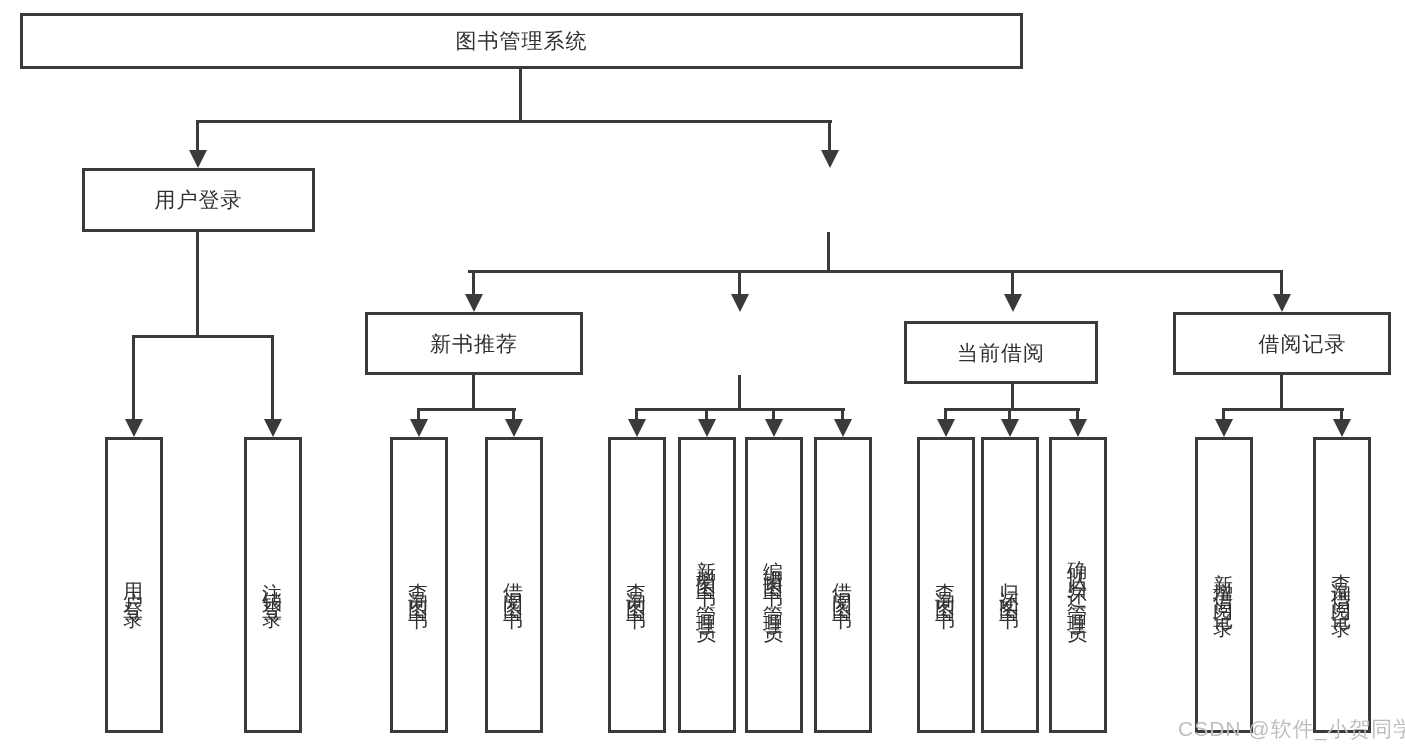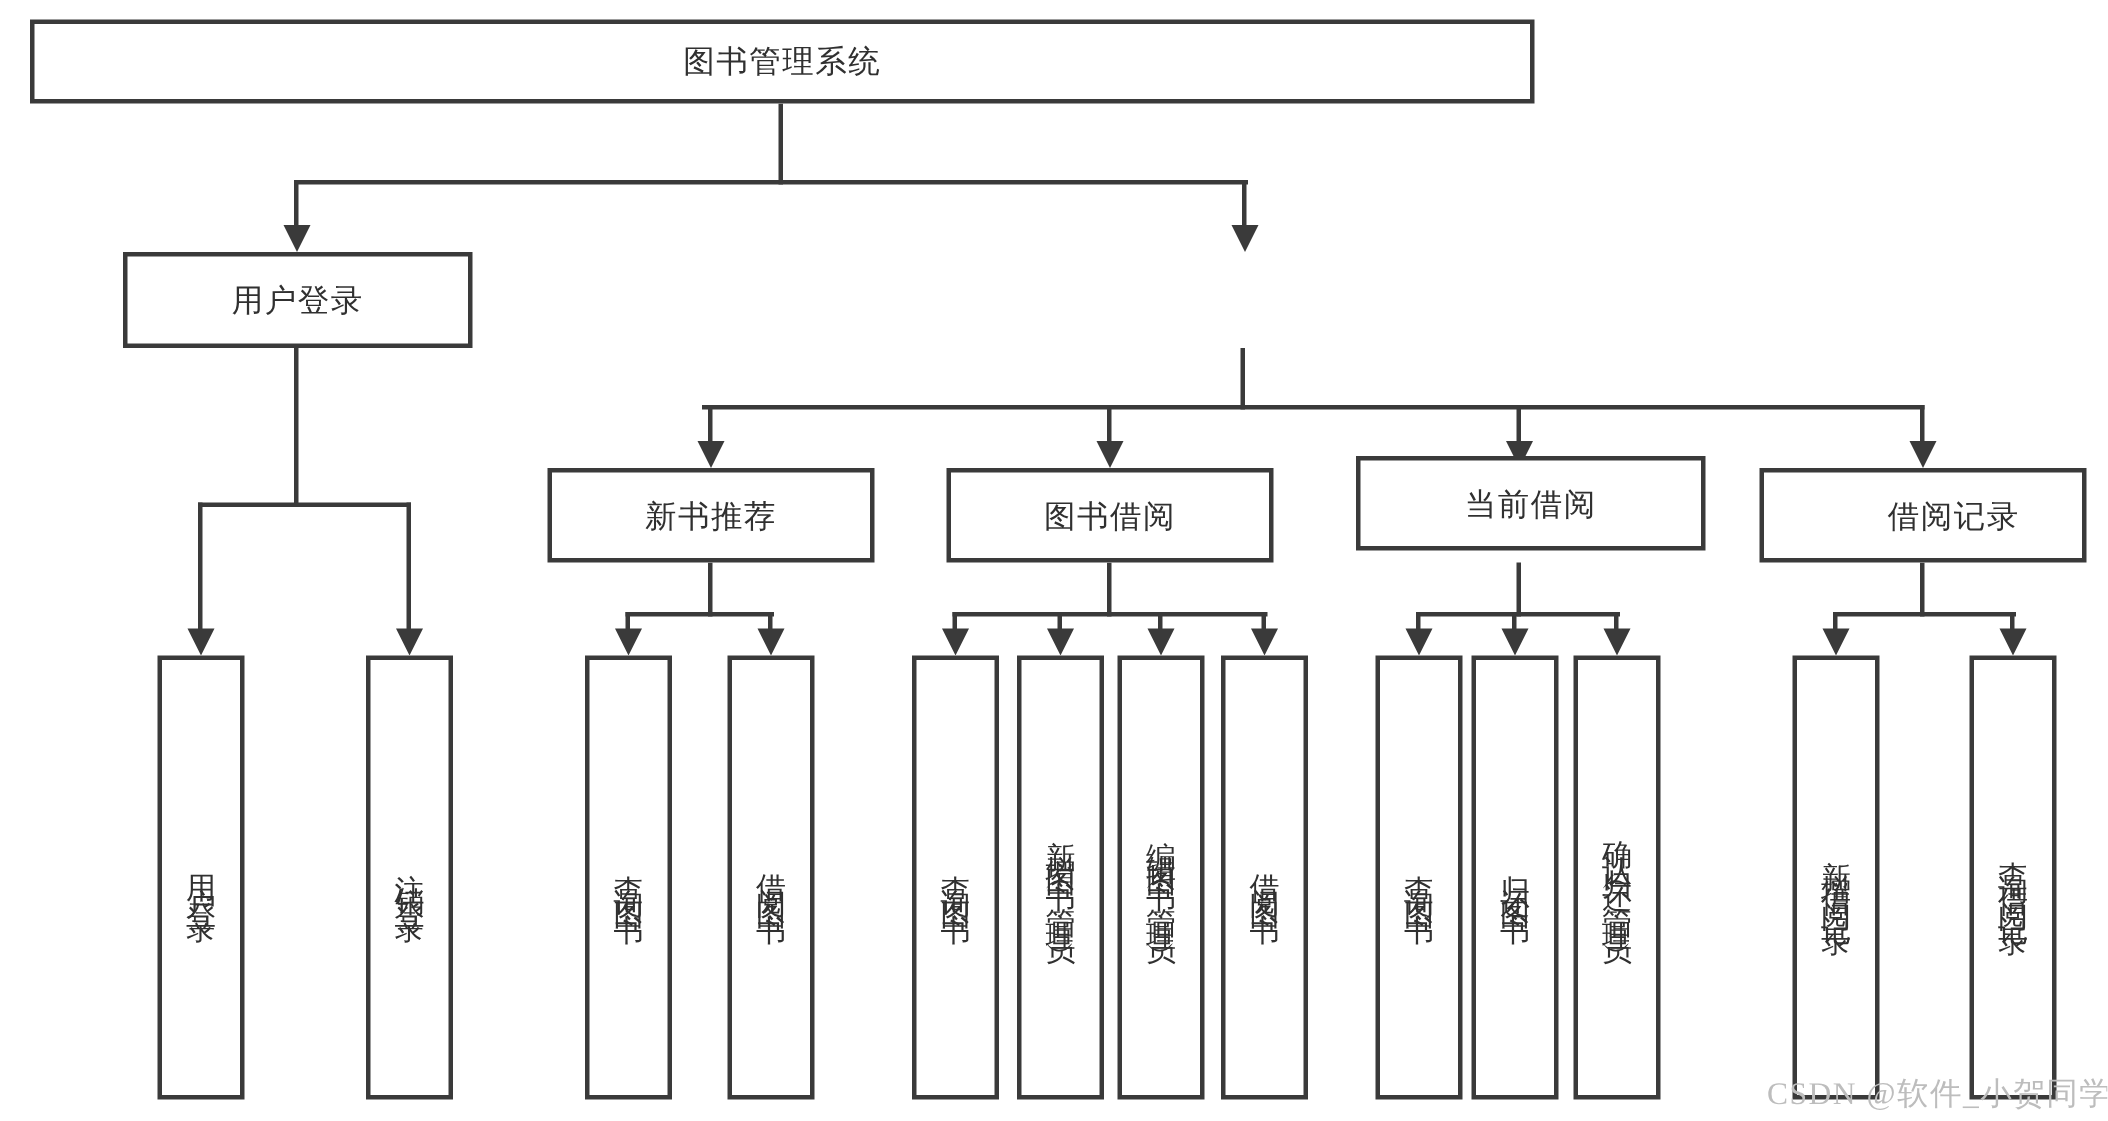--- a/index.html
+++ b/index.html
@@ -1,18 +1,18 @@
 <!DOCTYPE html>
 <html><head>
 <meta charset="utf-8">
 <style>
   html,body { margin:0; padding:0; background:#ffffff; }
   .stage {
     position:relative; width:1405px; height:747px; background:#ffffff;
-    font-family:Liberation Serif, serif; overflow:hidden;
+    font-family:Liberation Sans, sans-serif; overflow:hidden;
   }
   .box {
     position:absolute; box-sizing:border-box; background:#ffffff;
     border:3px solid #3a3a3a; color:#303030;
     display:flex; align-items:center; justify-content:center;
   }
   .hbox { font-size:21px; letter-spacing:1px; white-space:nowrap; }
   .leaf { writing-mode:vertical-rl; font-size:20px; letter-spacing:9px; }
   .vl { position:absolute; width:3px; background:#3a3a3a; }
   .hl { position:absolute; height:3px; background:#3a3a3a; }
@@ -88,22 +88,21 @@
   <div class="vl" style="left:1222px; top:408px; height:14px;"></div>
   <div class="vl" style="left:1340px; top:408px; height:14px;"></div>
   <div class="arr" style="left:1215px; top:419px;"></div>
   <div class="arr" style="left:1333px; top:419px;"></div>
 
   <div class="box hbox" style="left:20px; top:13px; width:1003px; height:56px;">图书管理系统</div>
 
   <div class="box hbox" style="left:82px; top:168px; width:233px; height:64px;">用户登录</div>
 
   <div class="box hbox" style="left:365px; top:312px; width:218px; height:63px;">新书推荐</div>
-  <div class="box hbox" style="left:631px; top:312px; width:218px; height:63px;">图书借阅</div>
-  <div class="box hbox" style="left:904px; top:304px; width:233px; height:63px;">当前借阅</div>
+  <div class="box hbox" style="left:904px; top:321px; width:194px; height:63px;">当前借阅</div>
   <div class="box hbox" style="left:1173px; top:312px; width:218px; height:63px;padding-left:41px;">借阅记录</div>
 
   <div class="box leaf" style="left:105px; top:437px; width:58px; height:296px;">用户登录</div>
   <div class="box leaf" style="left:244px; top:437px; width:58px; height:296px;">注销登录</div>
 
   <div class="box leaf" style="left:390px; top:437px; width:58px; height:296px;">查询图书</div>
   <div class="box leaf" style="left:485px; top:437px; width:58px; height:296px;">借阅图书</div>
 
   <div class="box leaf" style="left:608px; top:437px; width:58px; height:296px;">查询图书</div>
   <div class="box leaf" style="left:678px; top:437px; width:58px; height:296px;">新增图书（管理员）</div>

